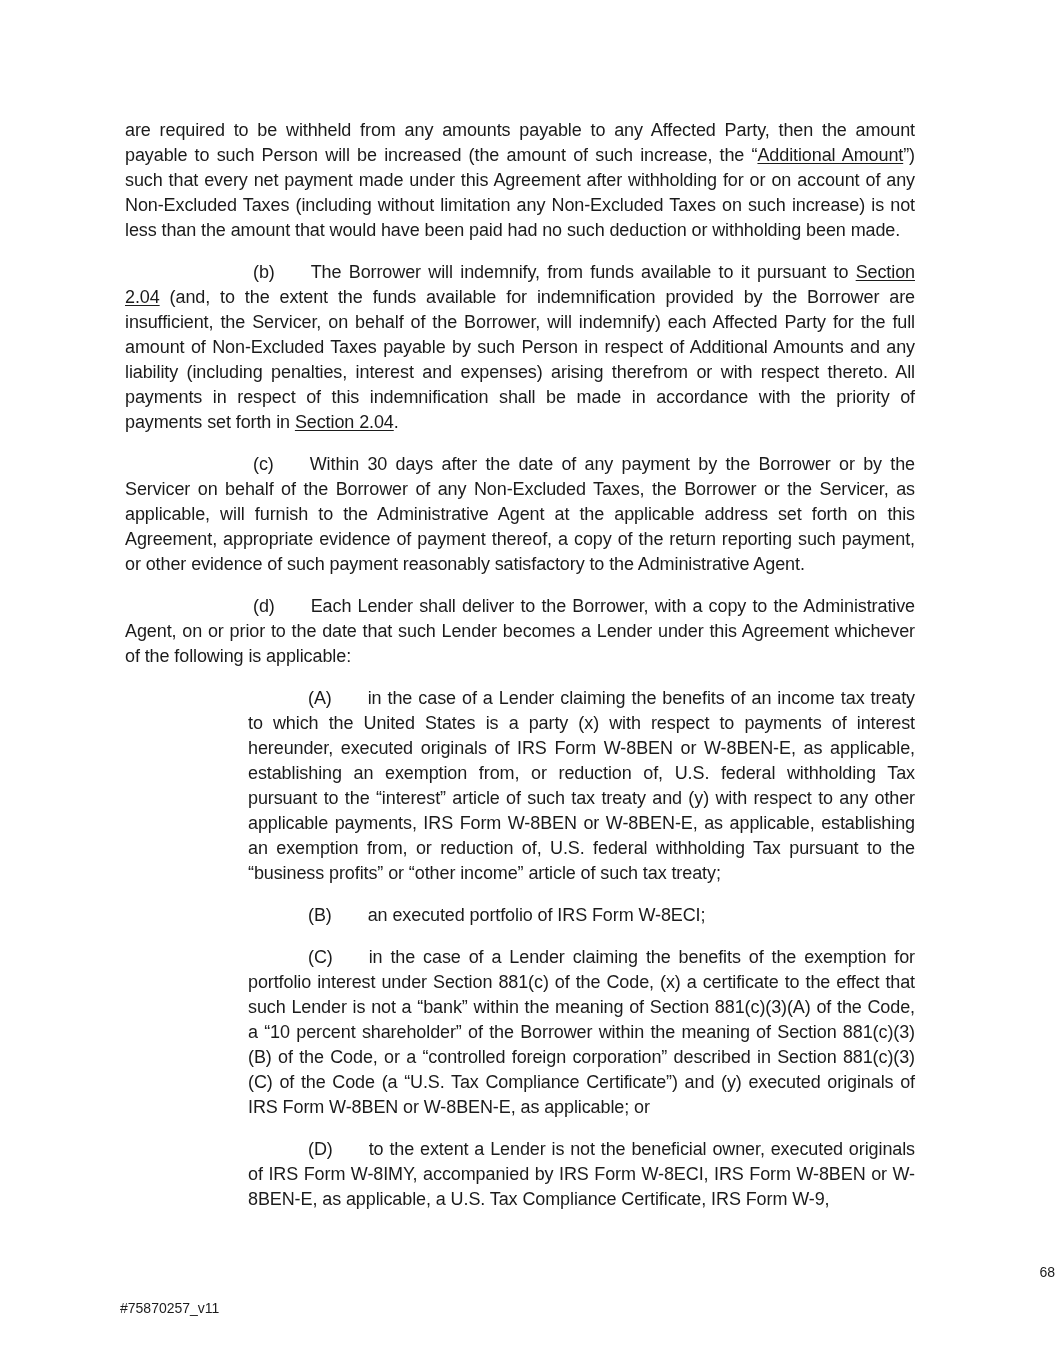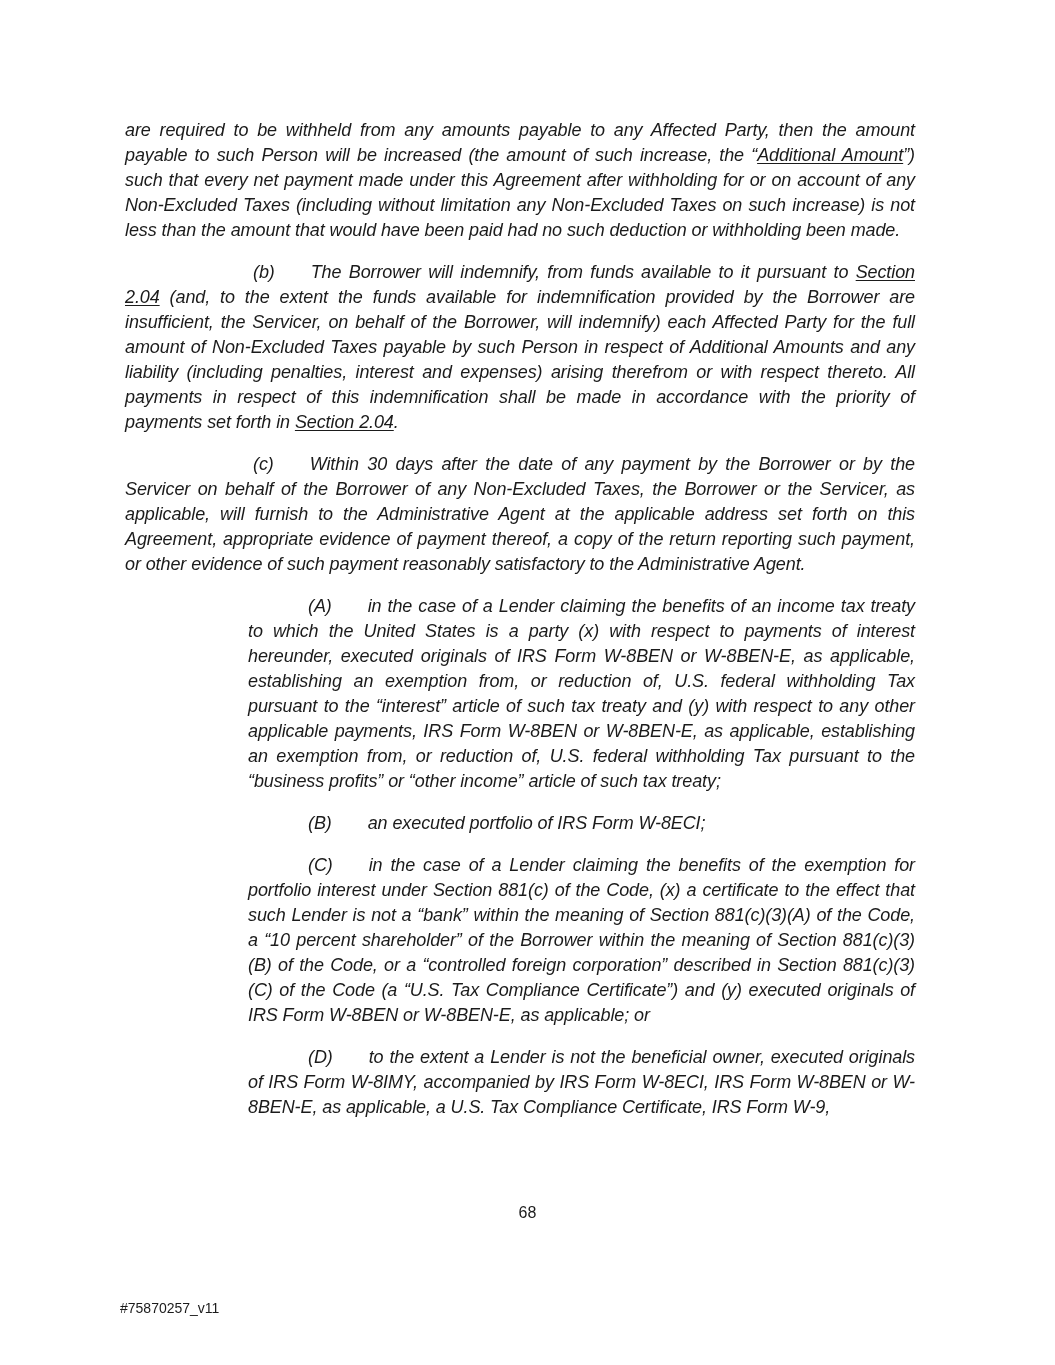--- a/index.html
+++ b/index.html
@@ -18,21 +18,20 @@
     font-family: "Liberation Sans", "DejaVu Sans", sans-serif;
     font-size: 18px;
     line-height: 25px;
     letter-spacing: -0.1px;
     color: #1b1b1b;
     text-align: justify;
   }
   p.para {
     margin: 0 15px 17px 0;
     text-indent: 128px;
-    font-style: italic;
   }
   p.para.first {
     text-indent: 0;
   }
   p.para.sub {
     margin-left: 123px;
     text-indent: 60px;
   }
   .tab {
     display: inline-block;
@@ -46,38 +45,39 @@
     position: absolute;
     left: 120px;
     top: 1296px;
     font-size: 14px;
     letter-spacing: 0;
     text-align: left;
   }
   .footer-page {
     position: absolute;
     left: 0;
-    top: 1200px;
+    top: 1260px;
     width: 100%;
-    text-align: center;
-    font-size: 16px;
+    text-align: right;
+    font-size: 14px;
     letter-spacing: 0;
   }
 </style>
 </head>
 <body>
 
 <div class="page">
 
   <p class="para first"><span>are required to be withheld from any amounts payable to any Affected Party, then the amount payable to such Person will be increased (the amount of such increase, the “</span><span class="u">Additional Amount</span><span>”) such that every net payment made under this Agreement after withholding for or on account of any Non-Excluded Taxes (including without limitation any Non-Excluded Taxes on such increase) is not less than the amount that would have been paid had no such deduction or withholding been made.</span></p>
 
   <p class="para"><span>(b)</span><span class="tab"></span><span>The Borrower will indemnify, from funds available to it pursuant to </span><span class="u">Section 2.04</span><span> (and, to the extent the funds available for indemnification provided by the Borrower are insufficient, the Servicer, on behalf of the Borrower, will indemnify) each Affected Party for the full amount of Non-Excluded Taxes payable by such Person in respect of Additional Amounts and any liability (including penalties, interest and expenses) arising therefrom or with respect thereto. All payments in respect of this indemnification shall be made in accordance with the priority of payments set forth in </span><span class="u">Section 2.04</span><span>.</span></p>
 
   <p class="para"><span>(c)</span><span class="tab"></span><span>Within 30 days after the date of any payment by the Borrower or by the Servicer on behalf of the Borrower of any Non-Excluded Taxes, the Borrower or the Servicer, as applicable, will furnish to the Administrative Agent at the applicable address set forth on this Agreement, appropriate evidence of payment thereof, a copy of the return reporting such payment, or other evidence of such payment reasonably satisfactory to the Administrative Agent.</span></p>
 
+  <p class="para"><span>(d)</span><span class="tab"></span><span>Each Lender shall deliver to the Borrower, with a copy to the Administrative Agent, on or prior to the date that such Lender becomes a Lender under this Agreement whichever of the following is applicable:</span></p>
 
   <p class="para sub"><span>(A)</span><span class="tab"></span><span>in the case of a Lender claiming the benefits of an income tax treaty to which the United States is a party (x) with respect to payments of interest hereunder, executed originals of IRS Form W-8BEN or W-8BEN-E, as applicable, establishing an exemption from, or reduction of, U.S. federal withholding Tax pursuant to the “interest” article of such tax treaty and (y) with respect to any other applicable payments, IRS Form W-8BEN or W-8BEN-E, as applicable, establishing an exemption from, or reduction of, U.S. federal withholding Tax pursuant to the “business profits” or “other income” article of such tax treaty;</span></p>
 
   <p class="para sub"><span>(B)</span><span class="tab"></span><span>an executed portfolio of IRS Form W-8ECI;</span></p>
 
   <p class="para sub"><span>(C)</span><span class="tab"></span><span>in the case of a Lender claiming the benefits of the exemption for portfolio interest under Section 881(c) of the Code, (x) a certificate to the effect that such Lender is not a “bank” within the meaning of Section 881(c)(3)(A) of the Code, a “10 percent shareholder” of the Borrower within the meaning of Section 881(c)(3)(B) of the Code, or a “controlled foreign corporation” described in Section 881(c)(3)(C) of the Code (a “U.S. Tax Compliance Certificate”) and (y) executed originals of IRS Form W-8BEN or W-8BEN-E, as applicable; or</span></p>
 
   <p class="para sub"><span>(D)</span><span class="tab"></span><span>to the extent a Lender is not the beneficial owner, executed originals of IRS Form W-8IMY, accompanied by IRS Form W-8ECI, IRS Form W-8BEN or W-8BEN-E, as applicable, a U.S. Tax Compliance Certificate, IRS Form W-9,</span></p>
 
   <div class="footer-id">#75870257_v11</div>

